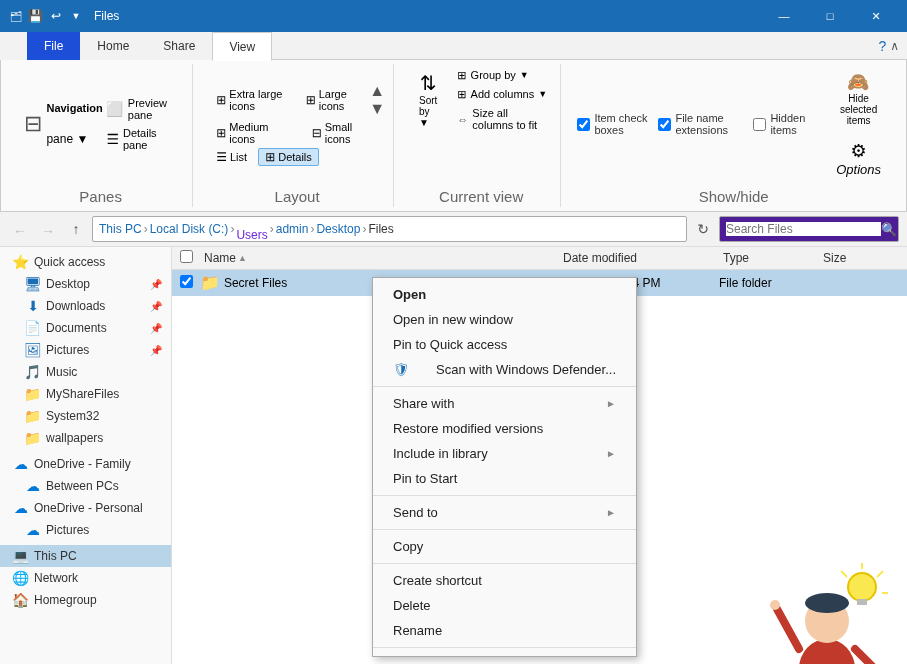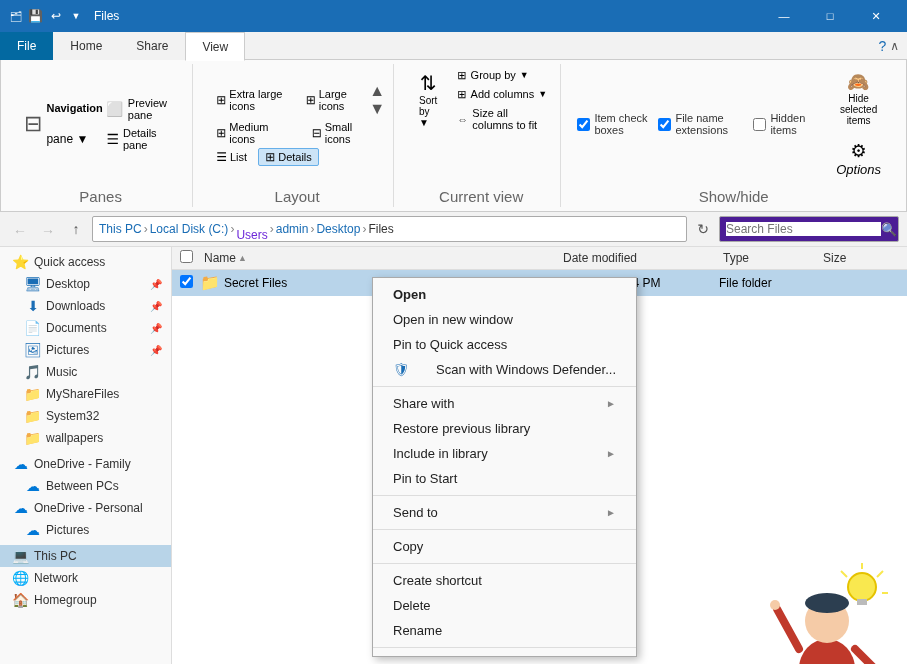--- a/index.html
+++ b/index.html
@@ -29,22 +29,23 @@
       height: 28px;
     }
     .ribbon-tab {
       padding: 0 16px;
       display: flex; align-items: center;
       font-size: 12px; cursor: pointer;
       color: #333;
       border: 1px solid transparent;
     }
     .ribbon-tab.active {
-      background: #0369a1;
+      background: #1d4ed8;
       color: #fff;
+      margin-left: 27px;
     }
 
     .ribbon-content {
       background: #f9f9f9;
       border-top: 1px solid #ccc;
       padding: 4px 8px;
       display: flex;
       gap: 8px;
       align-items: stretch;
       min-height: 76px;
@@ -566,21 +567,21 @@
       <div class="ctx-item">Pin to Quick access</div>
       <div class="ctx-item" style="display:flex; align-items:center; gap:4px;">
         <span style="color:#1a6db5;">🛡</span>
         Scan with Windows Defender...
       </div>
       <hr class="ctx-separator">
       <div class="ctx-item">
         <span>Share with</span>
         <span class="ctx-arrow">►</span>
       </div>
-      <div class="ctx-item">Restore previous library</div>
+      <div class="ctx-item">Restore modified versions</div>
       <div class="ctx-item">
         <span>Include in library</span>
         <span class="ctx-arrow">►</span>
       </div>
       <div class="ctx-item">Pin to Start</div>
       <hr class="ctx-separator">
       <div class="ctx-item">
         <span>Send to</span>
         <span class="ctx-arrow">►</span>
       </div>

